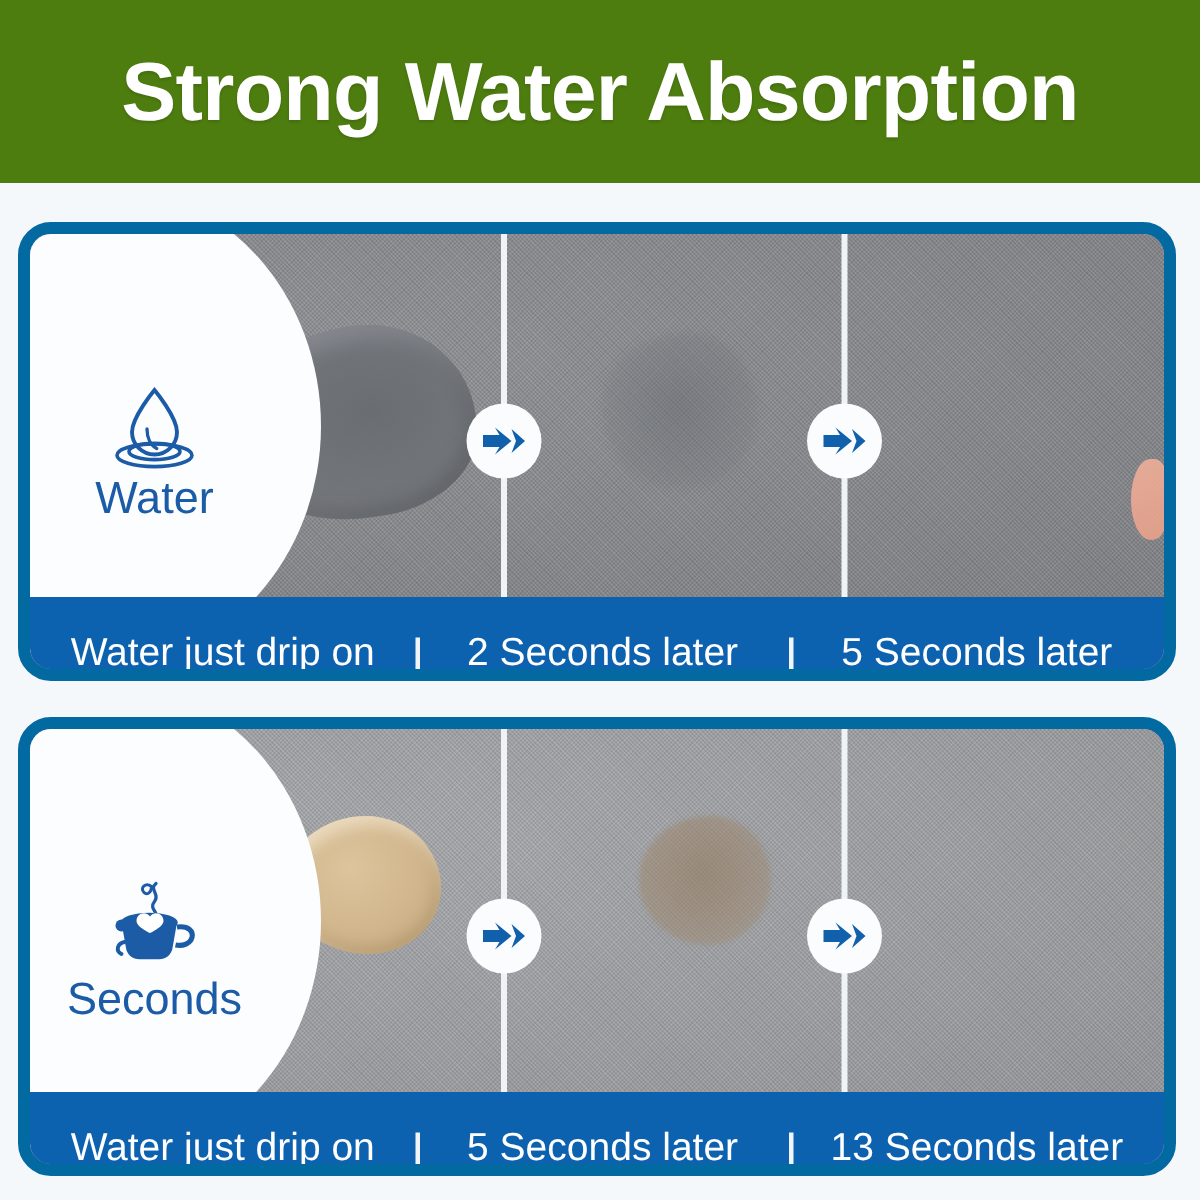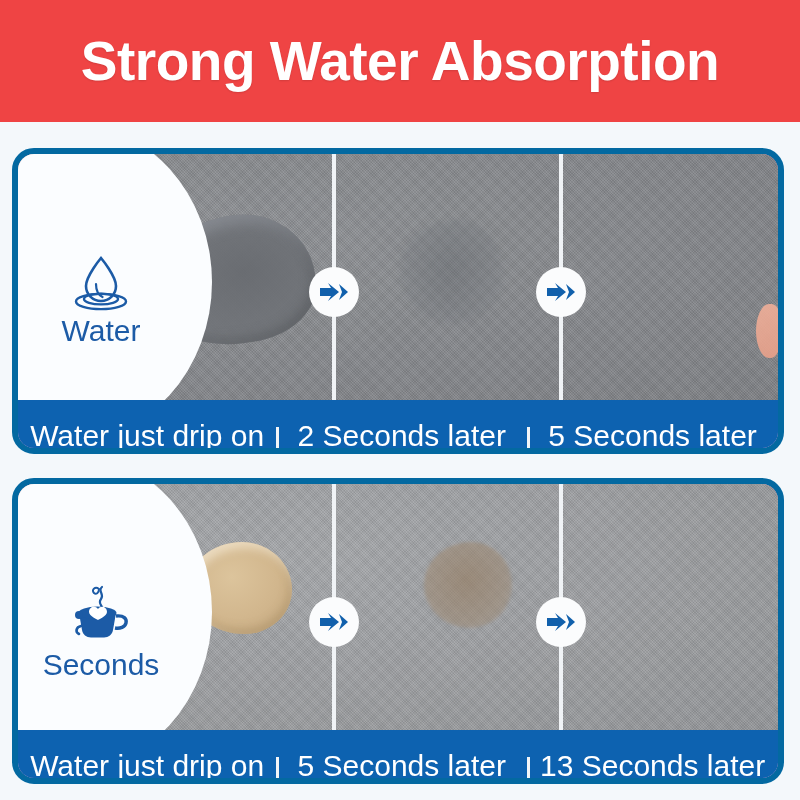--- a/index.html
+++ b/index.html
@@ -12,40 +12,40 @@
     overflow: hidden;
     position: relative;
   }
 
   
   .header-banner {
     position: absolute;
     top: 0; left: 0;
     width: 800px;
     height: 122px;
-    background: #ef4444;
+    background: #4d7c0f;
     display: flex;
     align-items: center;
     justify-content: center;
   }
   .header-title {
     color: #ffffff;
     font-size: 55px;
     font-weight: bold;
     letter-spacing: -0.5px;
     white-space: nowrap;
     text-shadow: 0 1px 2px rgba(0,0,0,0.12);
   }
 
   
   .panel {
     position: absolute;
     left: 12px;
     width: 772px;
-    border: 6px solid #0369a1;
+    border: 8px solid #0369a1;
     border-radius: 22px;
     overflow: hidden;
     background: #f9a8d4;
   }
   .panel-water  { top: 148px; height: 306px; }
   .panel-coffee { top: 478px; height: 306px; }
 
   
   .photo-strip {
     position: absolute;
@@ -212,21 +212,21 @@
     background: #0d62b0;
     display: flex;
     z-index: 7;
   }
   .caption-cell {
     flex: 1;
     display: flex;
     align-items: center;
     justify-content: center;
     color: #ffffff;
-    font-size: 30px;
+    font-size: 26px;
     position: relative;
     margin-top: 24px;
   }
   .caption-cell + .caption-cell::before {
     content: "";
     position: absolute;
     left: 0; top: 3px;
     width: 3px; height: 42px;
     background: #f2f5f8;
   }

